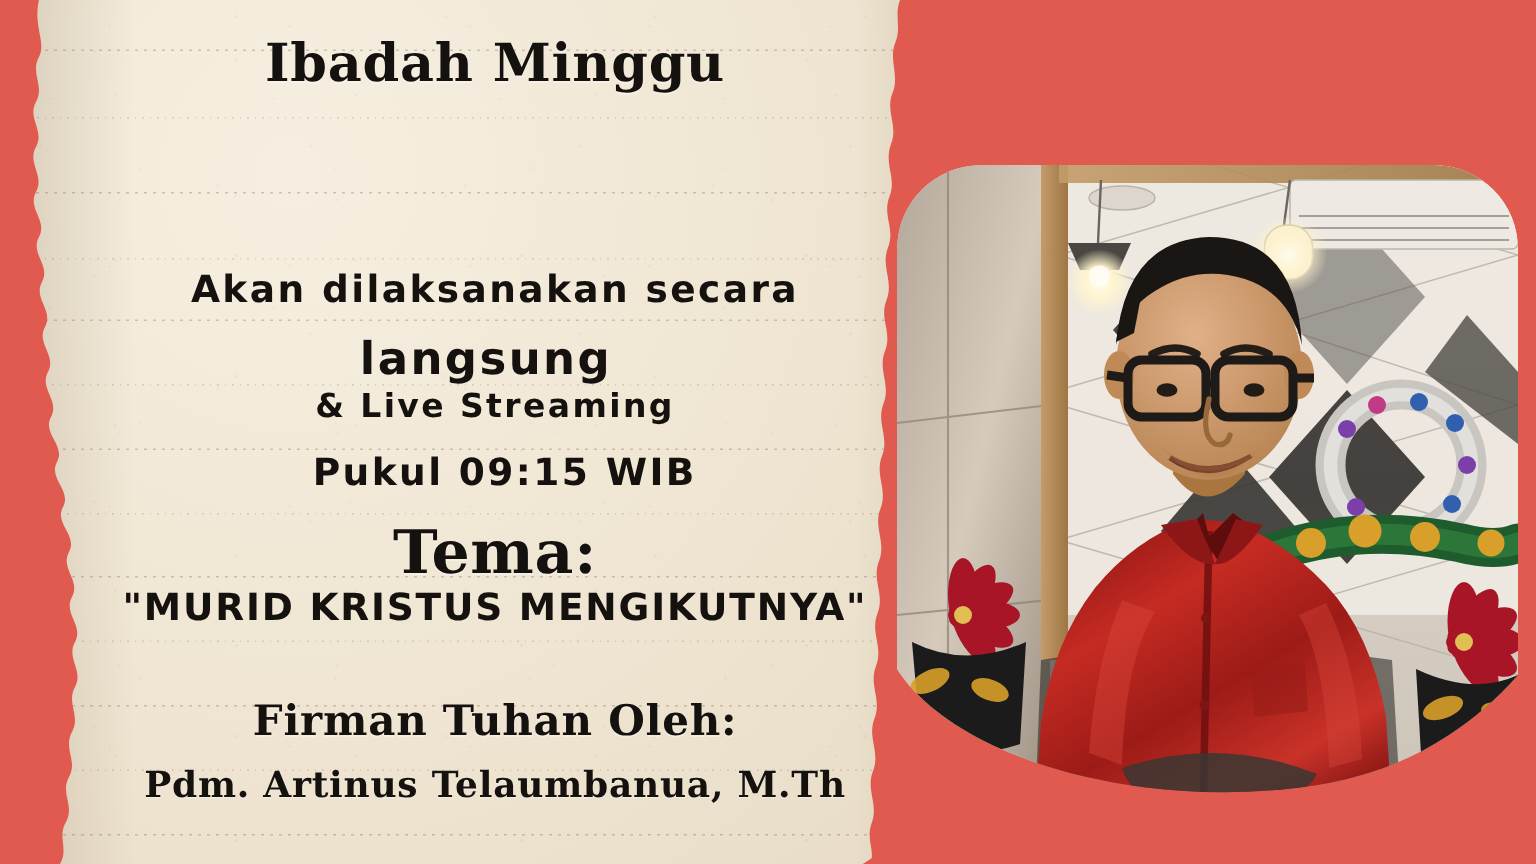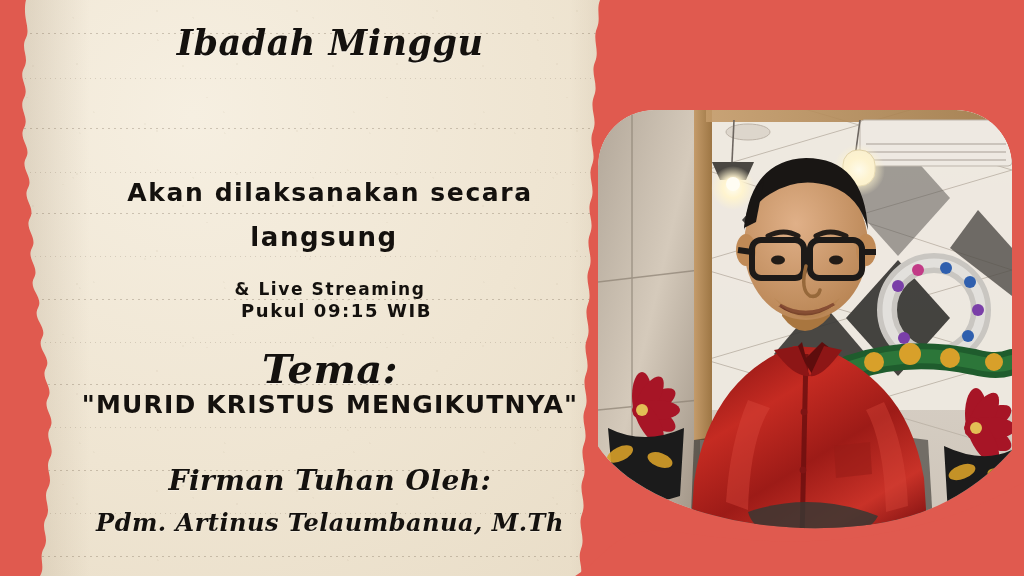--- a/index.html
+++ b/index.html
@@ -63,36 +63,36 @@
     pointer-events:none;
   }
 
   
   .content{
     position:absolute;left:70px;top:0;width:520px;height:576px;
     text-align:center;color:#14110e;
   }
   .script{
     font-family:"DejaVu Serif", serif;
-    font-style:italic;font-weight:700;
+    font-weight:700;
     letter-spacing:.5px;
     text-shadow:0 1px 0 rgba(255,255,255,.35);
   }
   .blockish{
     font-family:"DejaVu Sans", sans-serif;
     font-weight:700;
     letter-spacing:1.6px;
   }
   .t-line1{position:absolute;top:24px;left:0;right:0;font-size:35px;line-height:1.08;}
   .t-line2{position:absolute;top:64px;left:0;right:0;font-size:35px;line-height:1.08;}
 
   .b-line1{position:absolute;top:178px;left:0;right:0;font-size:25px;}
-  .b-line2{position:absolute;top:222px;left:0;right:12px;font-size:26px;}
-  .b-line3{position:absolute;top:259px;left:0;right:0;font-size:17px;margin-top:20px;}
-  .b-line4{position:absolute;top:300px;left:13px;right:0;font-size:18px;}
+  .b-line2{position:absolute;top:222px;left:0;right:12px;font-size:30px;}
+  .b-line3{position:absolute;top:259px;left:0;right:0;font-size:22px;}
+  .b-line4{position:absolute;top:300px;left:13px;right:0;font-size:25px;}
 
   .tema{position:absolute;top:345px;left:0;right:0;font-size:40px;}
   .tema-val{position:absolute;top:390px;left:0;right:0;font-size:25px;letter-spacing:1.2px;}
 
   .by{position:absolute;top:464px;left:0;right:0;font-size:28px;}
   .by-name{position:absolute;top:508px;left:0;right:0;font-size:24px;}
 
   
   .photo{
     position:absolute;left:598px;top:110px;width:414px;height:430px;

